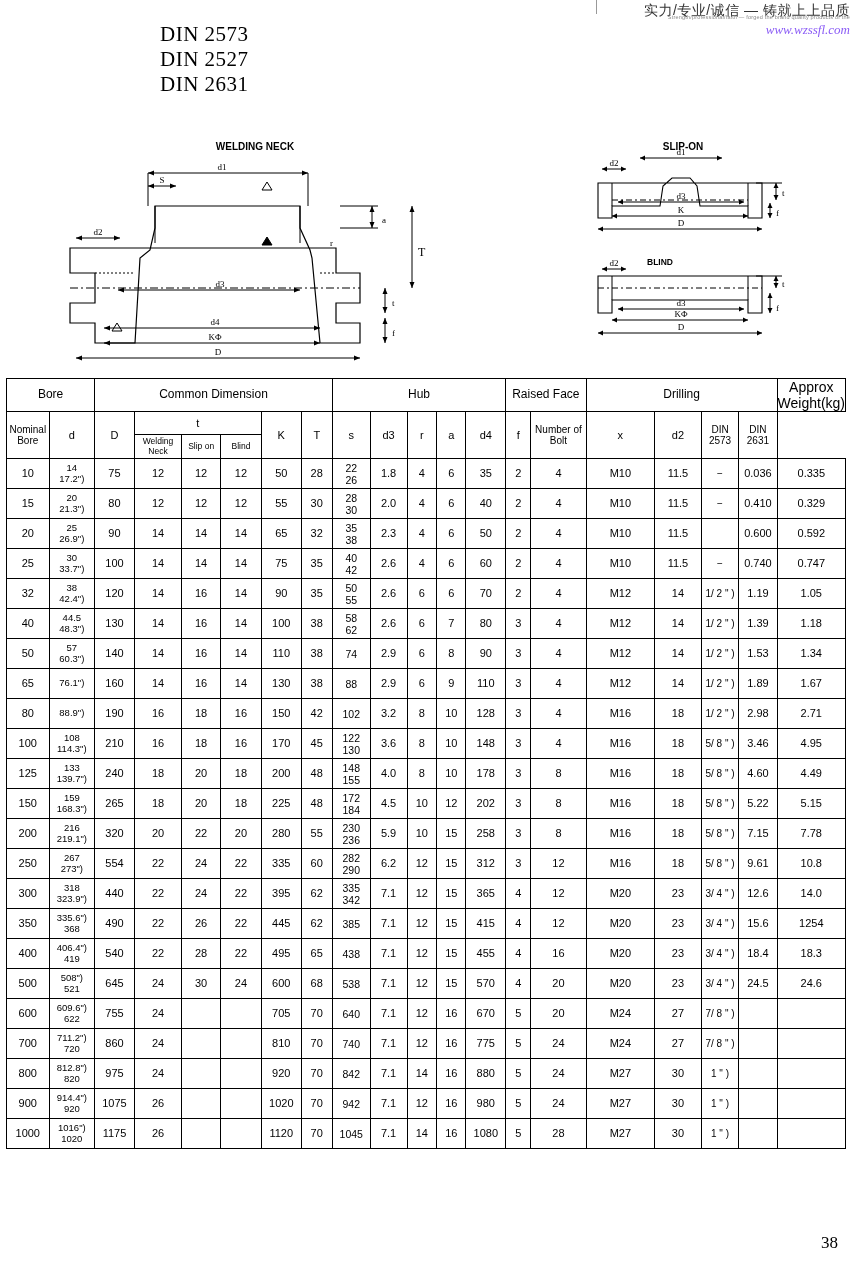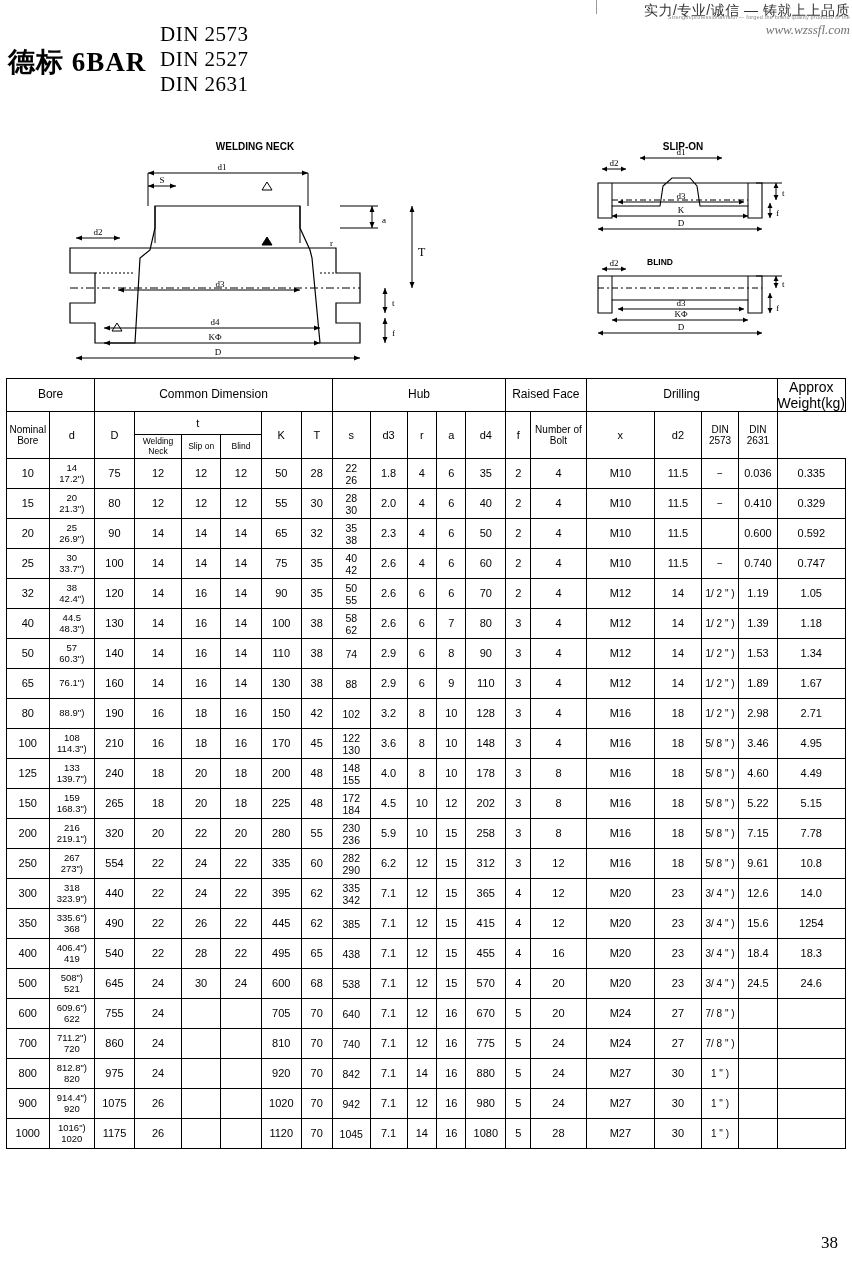--- a/index.html
+++ b/index.html
@@ -44,21 +44,21 @@
     letter-spacing: 0.2px;
   }
   .banner-url {
     position: absolute;
     left: 600px;
     top: 22px;
     width: 250px;
     text-align: right;
     font-size: 13px;
     font-style: italic;
-    color: #737373;
+    color: #8b5cf6;
     font-family: "Liberation Serif", serif;
   }
   .banner-rule {
     position: absolute;
     left: 596px; top: 0;
     width: 1px; height: 14px;
     background: #999;
   }
 
   .title-block {
@@ -132,21 +132,20 @@
 <body>
 
 <div class="top-banner">
   <div class="banner-rule"></div>
   <div class="banner-line">实力/专业/诚信 — 铸就上上品质</div>
   <div class="banner-sub">Strength/professional/faith — forged the brand quality products of the</div>
   <div class="banner-url">www.wzssfl.com</div>
 </div>
 
 <div class="title-block">
-  <div class="title-main">德标 6BAR</div>
   <div class="title-standards">
     <div>DIN 2573</div>
     <div>DIN 2527</div>
     <div>DIN 2631</div>
   </div>
 </div>
 
 <div id="drawings">
   <svg width="852" height="240" viewBox="0 0 852 240">
     <g stroke="#000" fill="none" stroke-width="1" font-family="Liberation Serif, serif" font-size="9">

